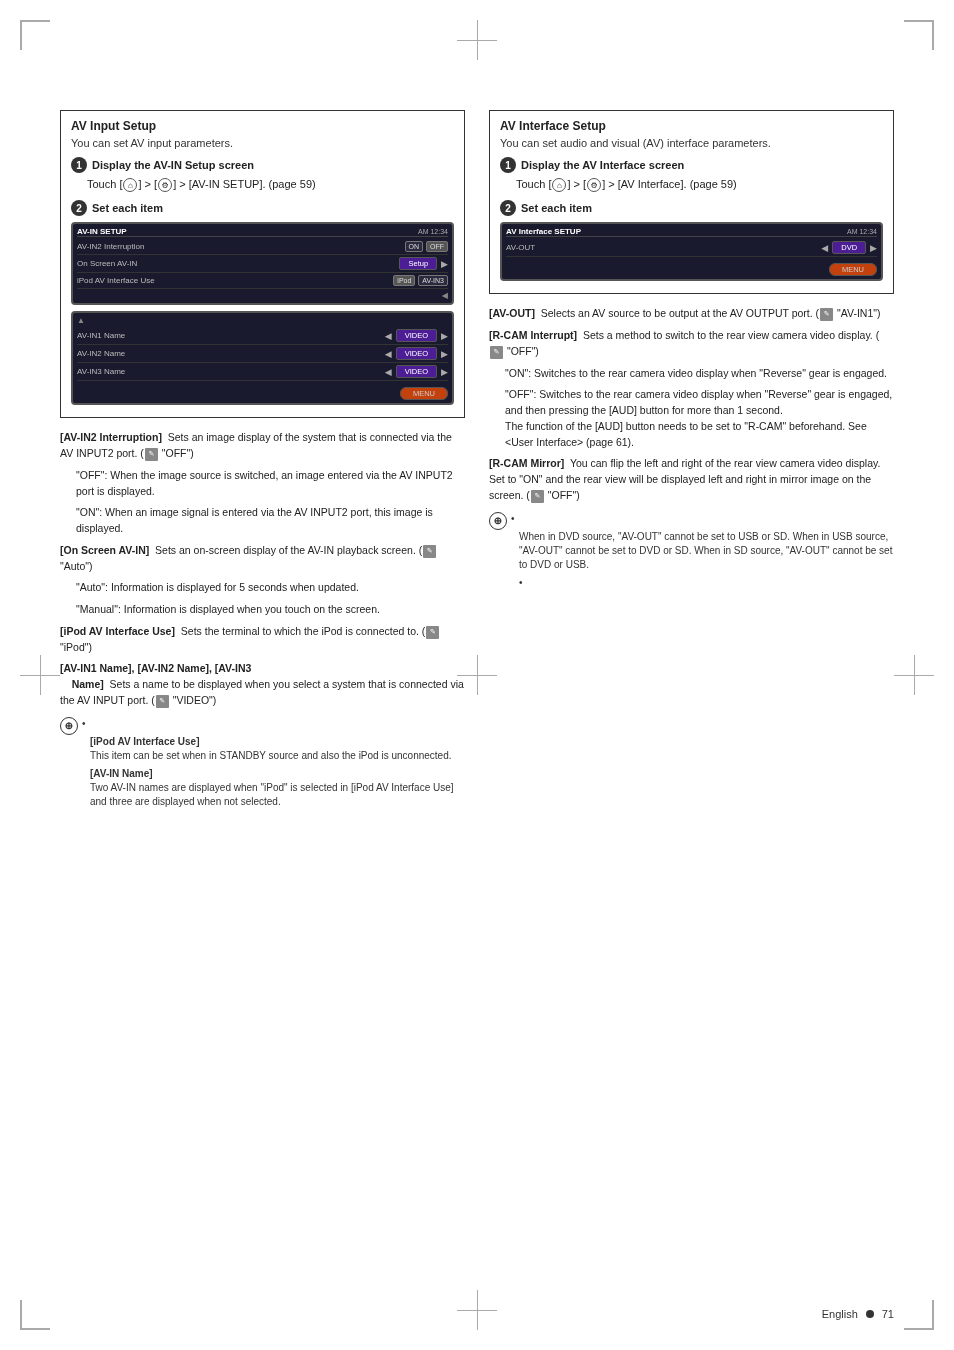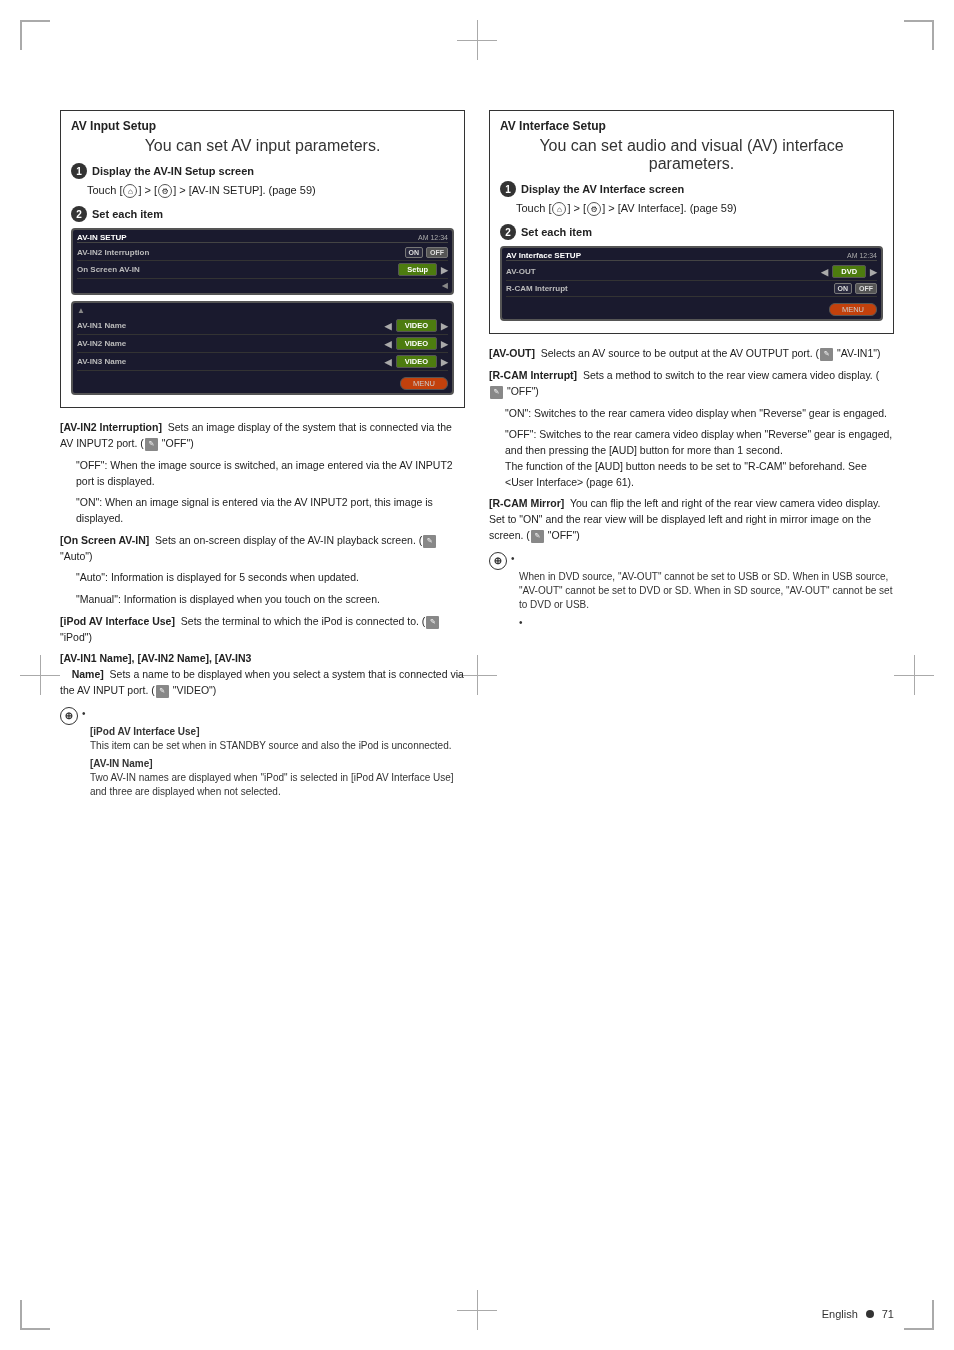--- a/index.html
+++ b/index.html
@@ -184,24 +184,23 @@
       margin-bottom: 12px;
     }
 
     .section-title {
       font-size: 12px;
       font-weight: bold;
       margin-bottom: 4px;
     }
 
     .section-subtitle {
-      font-size: 16px;
+      font-size: 11px;
       color: #333;
       margin-bottom: 8px;
-      text-align: center;
     }
 
     .step-label {
       display: flex;
       align-items: center;
       gap: 5px;
       font-size: 11px;
       font-weight: bold;
       margin-bottom: 4px;
     }
@@ -260,21 +259,20 @@
     }
 
     .device-row {
       display: flex;
       justify-content: space-between;
       align-items: center;
       padding: 2px 0;
       border-bottom: 1px solid #333;
       font-size: 8px;
       color: #ddd;
-      font-weight: bold;
     }
 
     .device-row-label {
       color: #bbb;
       flex: 1;
     }
 
     .device-row-value {
       display: flex;
       align-items: center;
@@ -298,21 +296,21 @@
     .btn-sm.active {
       background: #555;
     }
 
     .arrow-btn {
       color: #aaa;
       font-size: 9px;
     }
 
     .device-value-pill {
-      background: #4d7c0f;
+      background: #4c1d95;
       border: 1px solid #555;
       border-radius: 2px;
       padding: 1px 8px;
       font-size: 7.5px;
       color: #fff;
     }
 
     .device-footer {
       background: #c2410c;
       border: 1px solid #555;
@@ -475,20 +473,27 @@
           </div>
 
           <div class="device-row">
             <span class="device-row-label">On Screen AV-IN</span>
             <div class="device-row-value">
               <span class="device-value-pill">Setup</span>
               <span class="arrow-btn">▶</span>
             </div>
           </div>
 
+          <div class="device-row">
+            <span class="device-row-label">iPod AV Interface Use</span>
+            <div style="display:flex; gap:3px;">
+              <span class="btn-sm active">iPod</span>
+              <span class="btn-sm">AV-IN3</span>
+            </div>
+          </div>
           <div style="text-align:right;margin-top:2px;">
             <span style="color:#888;font-size:8px;">◀</span>
           </div>
         </div>
 
         <div class="device-screen" style="margin-top:4px;">
           <div style="display:flex; align-items:center; gap:3px; margin-bottom:2px;">
             <span style="color:#888;font-size:8px;">▲</span>
           </div>
 
@@ -600,27 +605,20 @@
 
           <div class="device-row">
             <span class="device-row-label">AV-OUT</span>
             <div class="device-row-value">
               <span class="arrow-btn">◀</span>
               <span class="device-value-pill">DVD</span>
               <span class="arrow-btn">▶</span>
             </div>
           </div>
 
-          <div class="device-row">
-            <span class="device-row-label">R-CAM Interrupt</span>
-            <div class="on-off">
-              <span class="btn-sm">ON</span>
-              <span class="btn-sm active">OFF</span>
-            </div>
-          </div>
 
           <div style="margin-top:3px; text-align:right;">
             <span class="device-footer">MENU</span>
           </div>
         </div>
       </div>
     </div>
 
     <div class="body-text">
       <span class="body-text-bold">[AV-OUT]</span>&nbsp; Selects an AV source to be output at the AV OUTPUT port. (<span class="edit-icon">✎</span> "AV-IN1")

